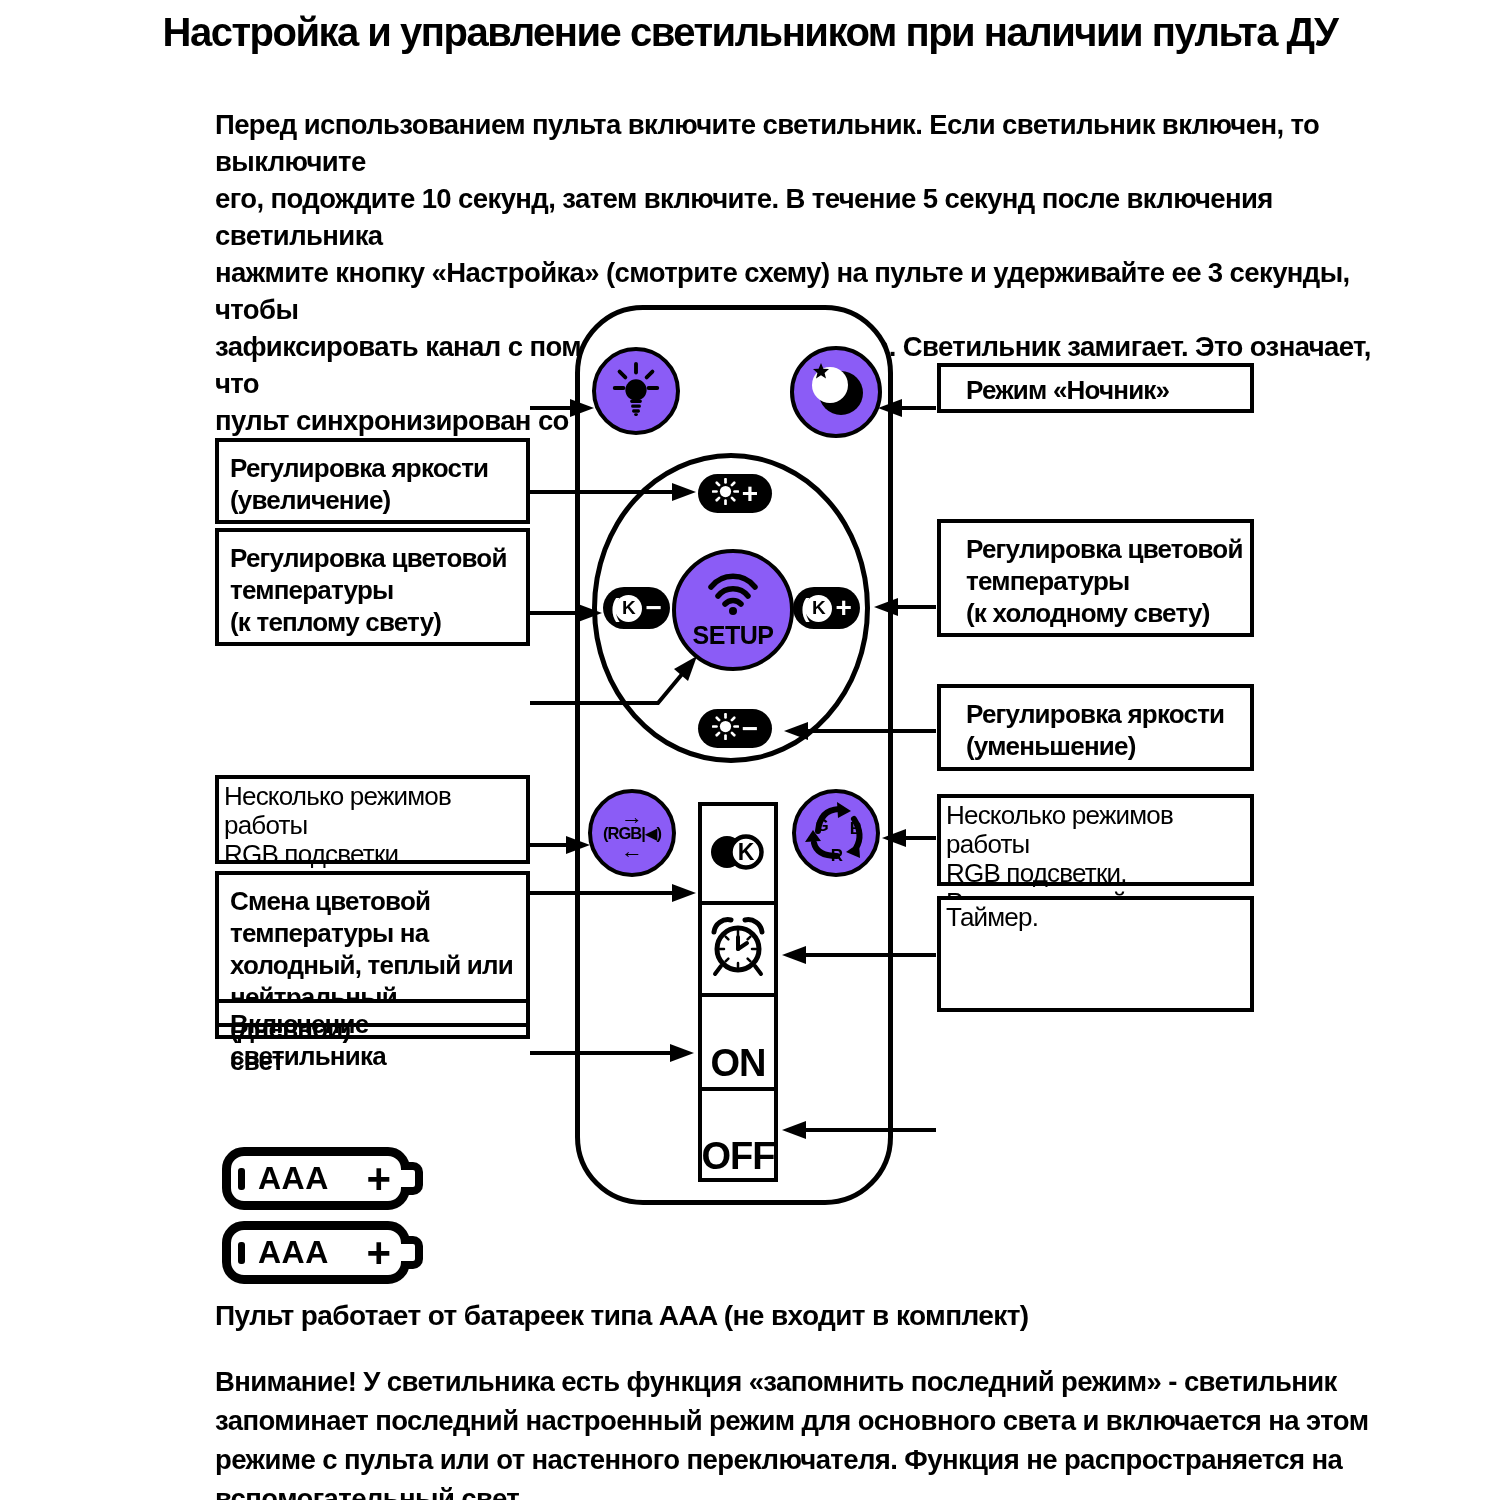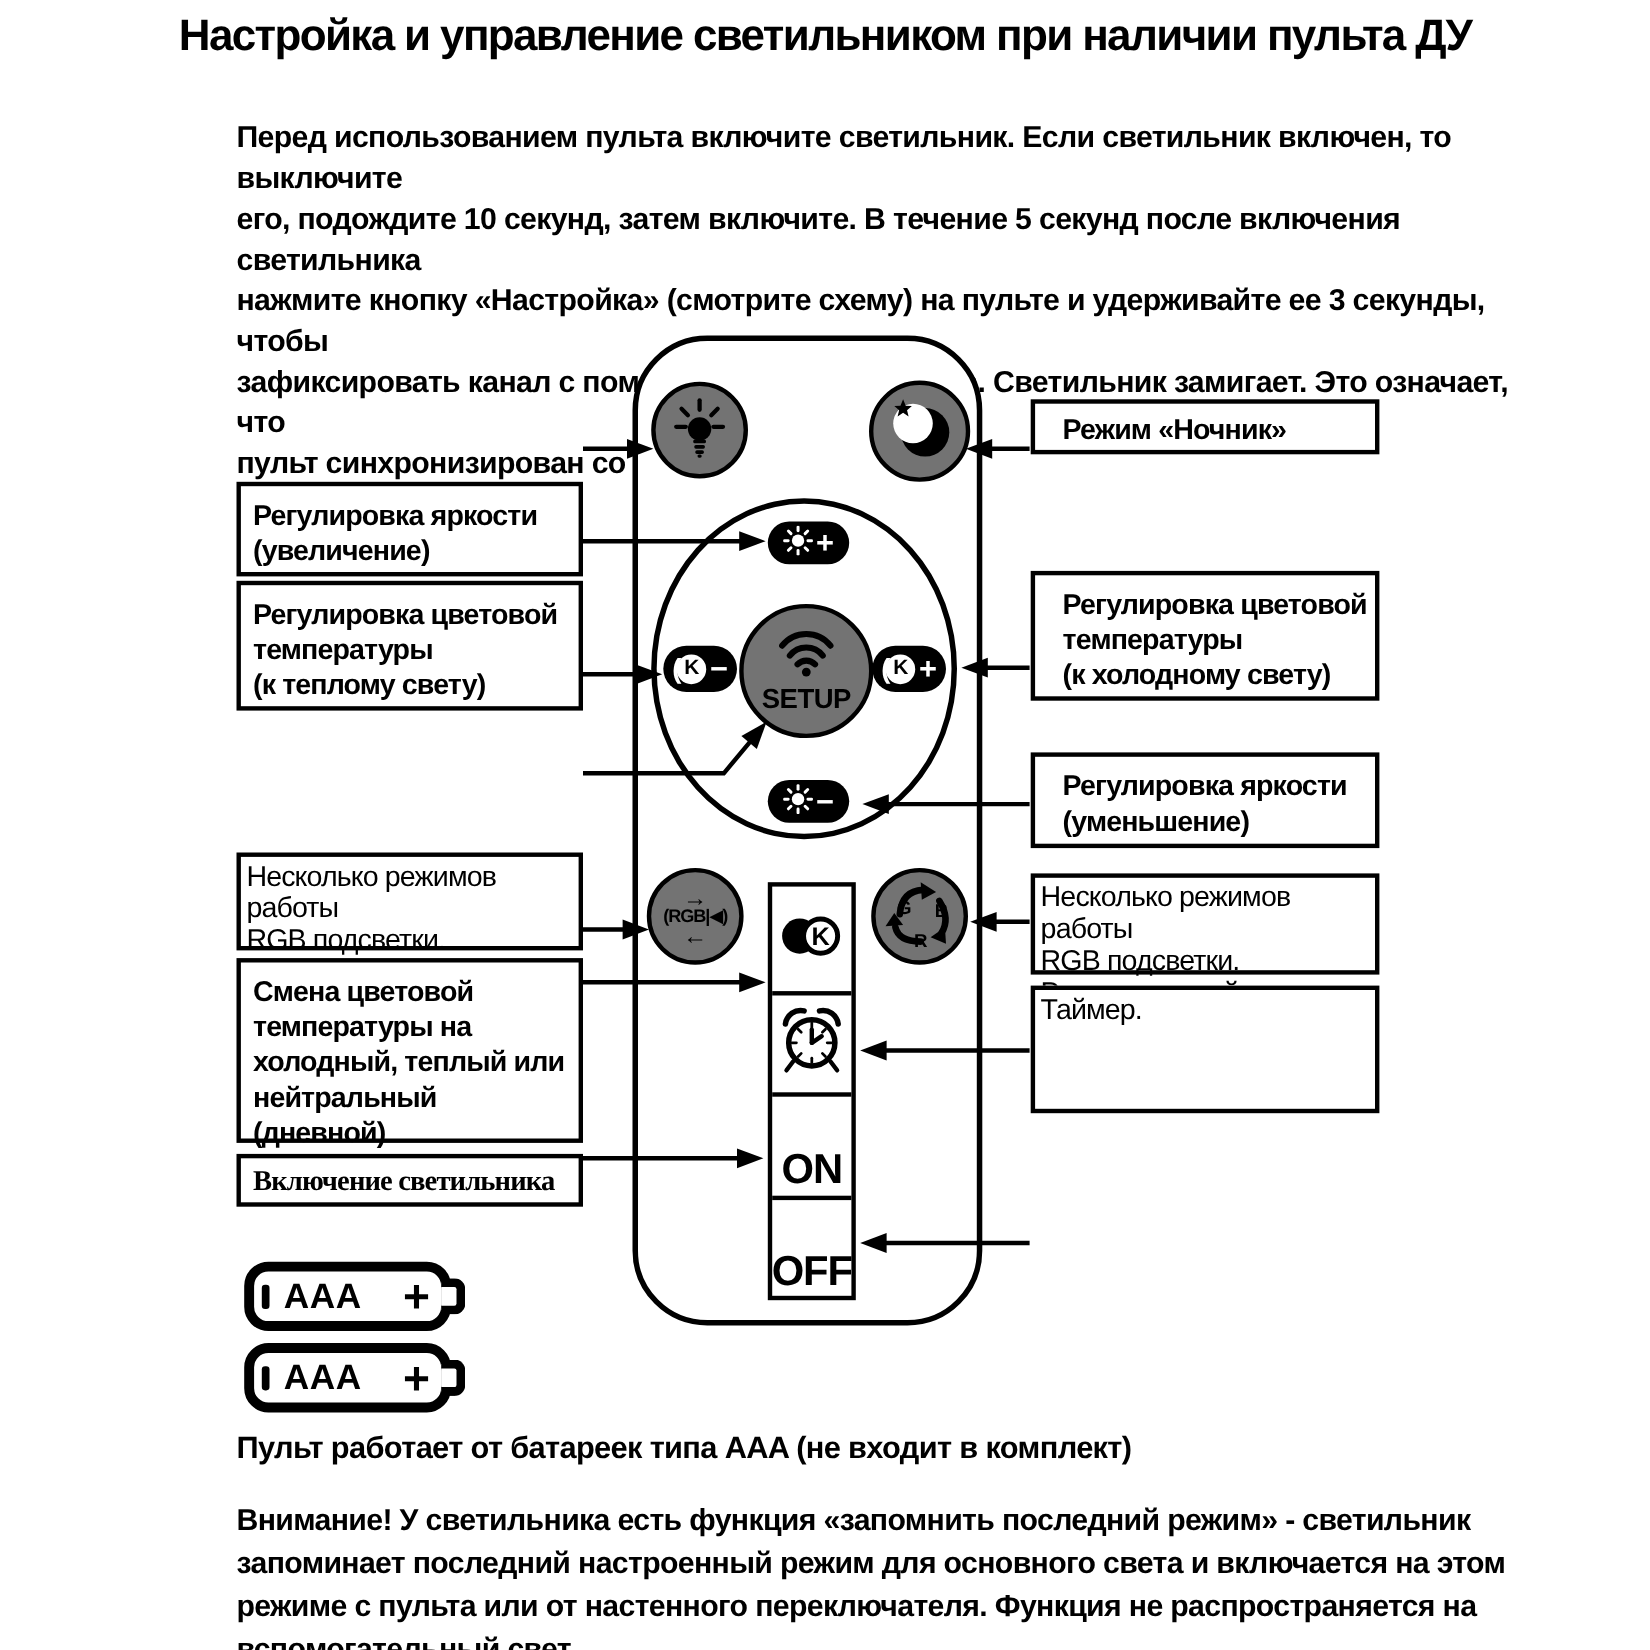--- a/index.html
+++ b/index.html
@@ -14,33 +14,33 @@
            letter-spacing:-0.8px;padding:10px 6px 6px 11px;background:#fff;}
   .callout.regular{font-weight:normal;line-height:29px;padding:3px 2px 2px 5px;}
   
   .lb{left:215px;width:315px;}
   .lb1{top:348px;height:88px;}
   .lb2{top:438px;height:86px;}
   .lb3{top:528px;height:118px;}
   .lb4{top:654px;height:114px;}
   .lb5{top:775px;height:89px;}
   .lb6{top:871px;height:168px;}
-  .lb7{top:1049px;height:48px;padding-top:5px;font-family:Liberation Serif, serif;}
+  .lb7{top:999px;height:28px;padding-top:5px;}
   
   .rb{left:937px;width:317px;padding-left:25px;}
   .rb1{top:363px;height:50px;padding-top:7px;}
   .rb2{top:519px;height:118px;}
   .rb3{top:684px;height:87px;}
   .rb4{top:794px;height:92px;}
   .rb5{top:896px;height:116px;padding:6px 6px 6px 18px;}
   .rb6{top:1092px;height:46px;padding-top:6px;}
   
   .remote{position:absolute;left:575px;top:305px;width:318px;height:900px;
           border:5px solid #000;border-radius:68px;box-sizing:border-box;background:#fff;}
-  .circle-btn{position:absolute;border:4px solid #000;border-radius:50%;background:#737373;
+  .circle-btn{position:absolute;border:4px solid #000;border-radius:50%;background:#8b5cf6;
               box-sizing:border-box;display:flex;flex-direction:column;
               align-items:center;justify-content:center;}
   .dpad{position:absolute;left:592px;top:453px;width:278px;height:310px;
         border:5px solid #000;border-radius:50%;box-sizing:border-box;background:#fff;}
   .pill{position:absolute;background:#000;color:#fff;border-radius:21px;
         display:flex;align-items:center;justify-content:center;box-sizing:border-box;gap:3px;}
   .pill .sign{font-weight:bold;font-size:28px;line-height:1;}
   .paren{font-weight:bold;font-size:25px;line-height:1;margin-right:-7px;}
   .kcircle{width:27px;height:27px;border-radius:50%;background:#fff;color:#000;
            display:flex;align-items:center;justify-content:center;

